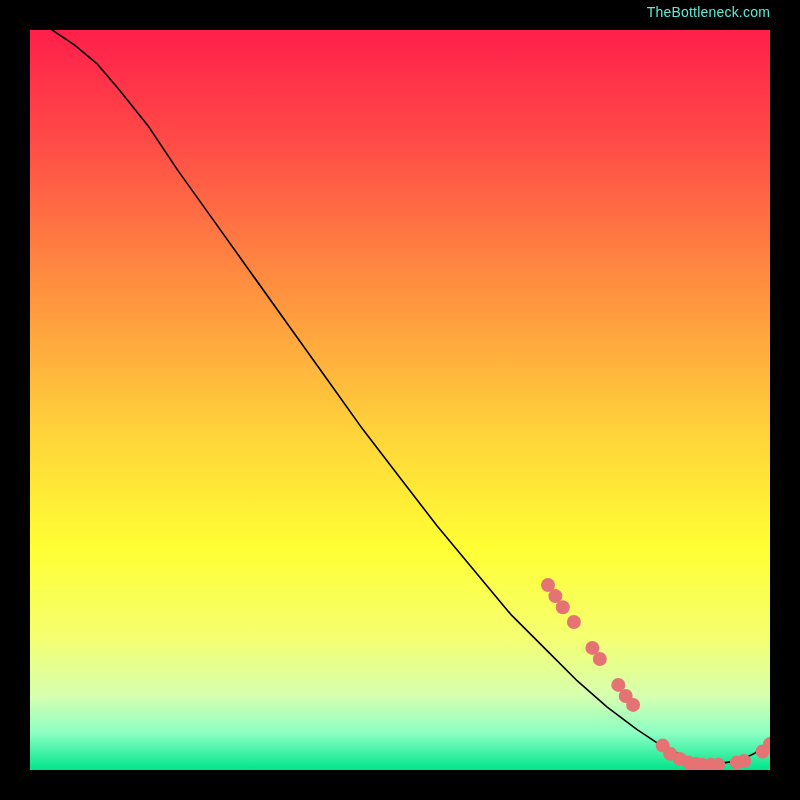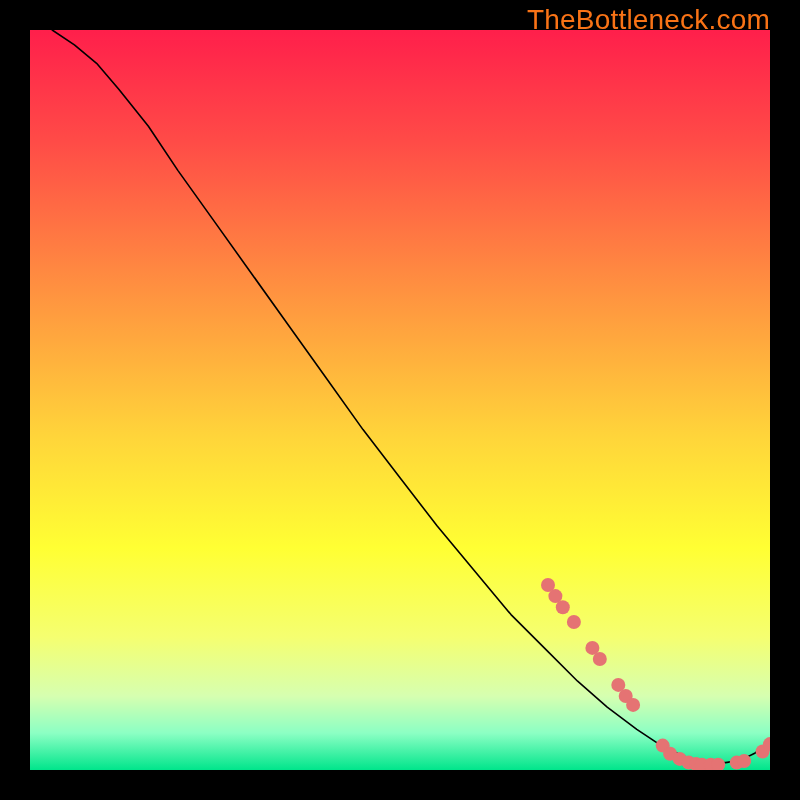--- a/index.html
+++ b/index.html
@@ -21,22 +21,22 @@
     position: absolute;
     left: 30px;
     top: 30px;
     width: 740px;
     height: 740px;
   }
   .watermark {
     position: absolute;
     top: 4px;
     right: 30px;
-    color: #f97316;
-    font-size: 28px;
+    color: #5eead4;
+    font-size: 14px;
     font-weight: 500;
     letter-spacing: 0.2px;
   }
   svg {
     display: block;
   }
 </style>
 </head>
 <body>
 

